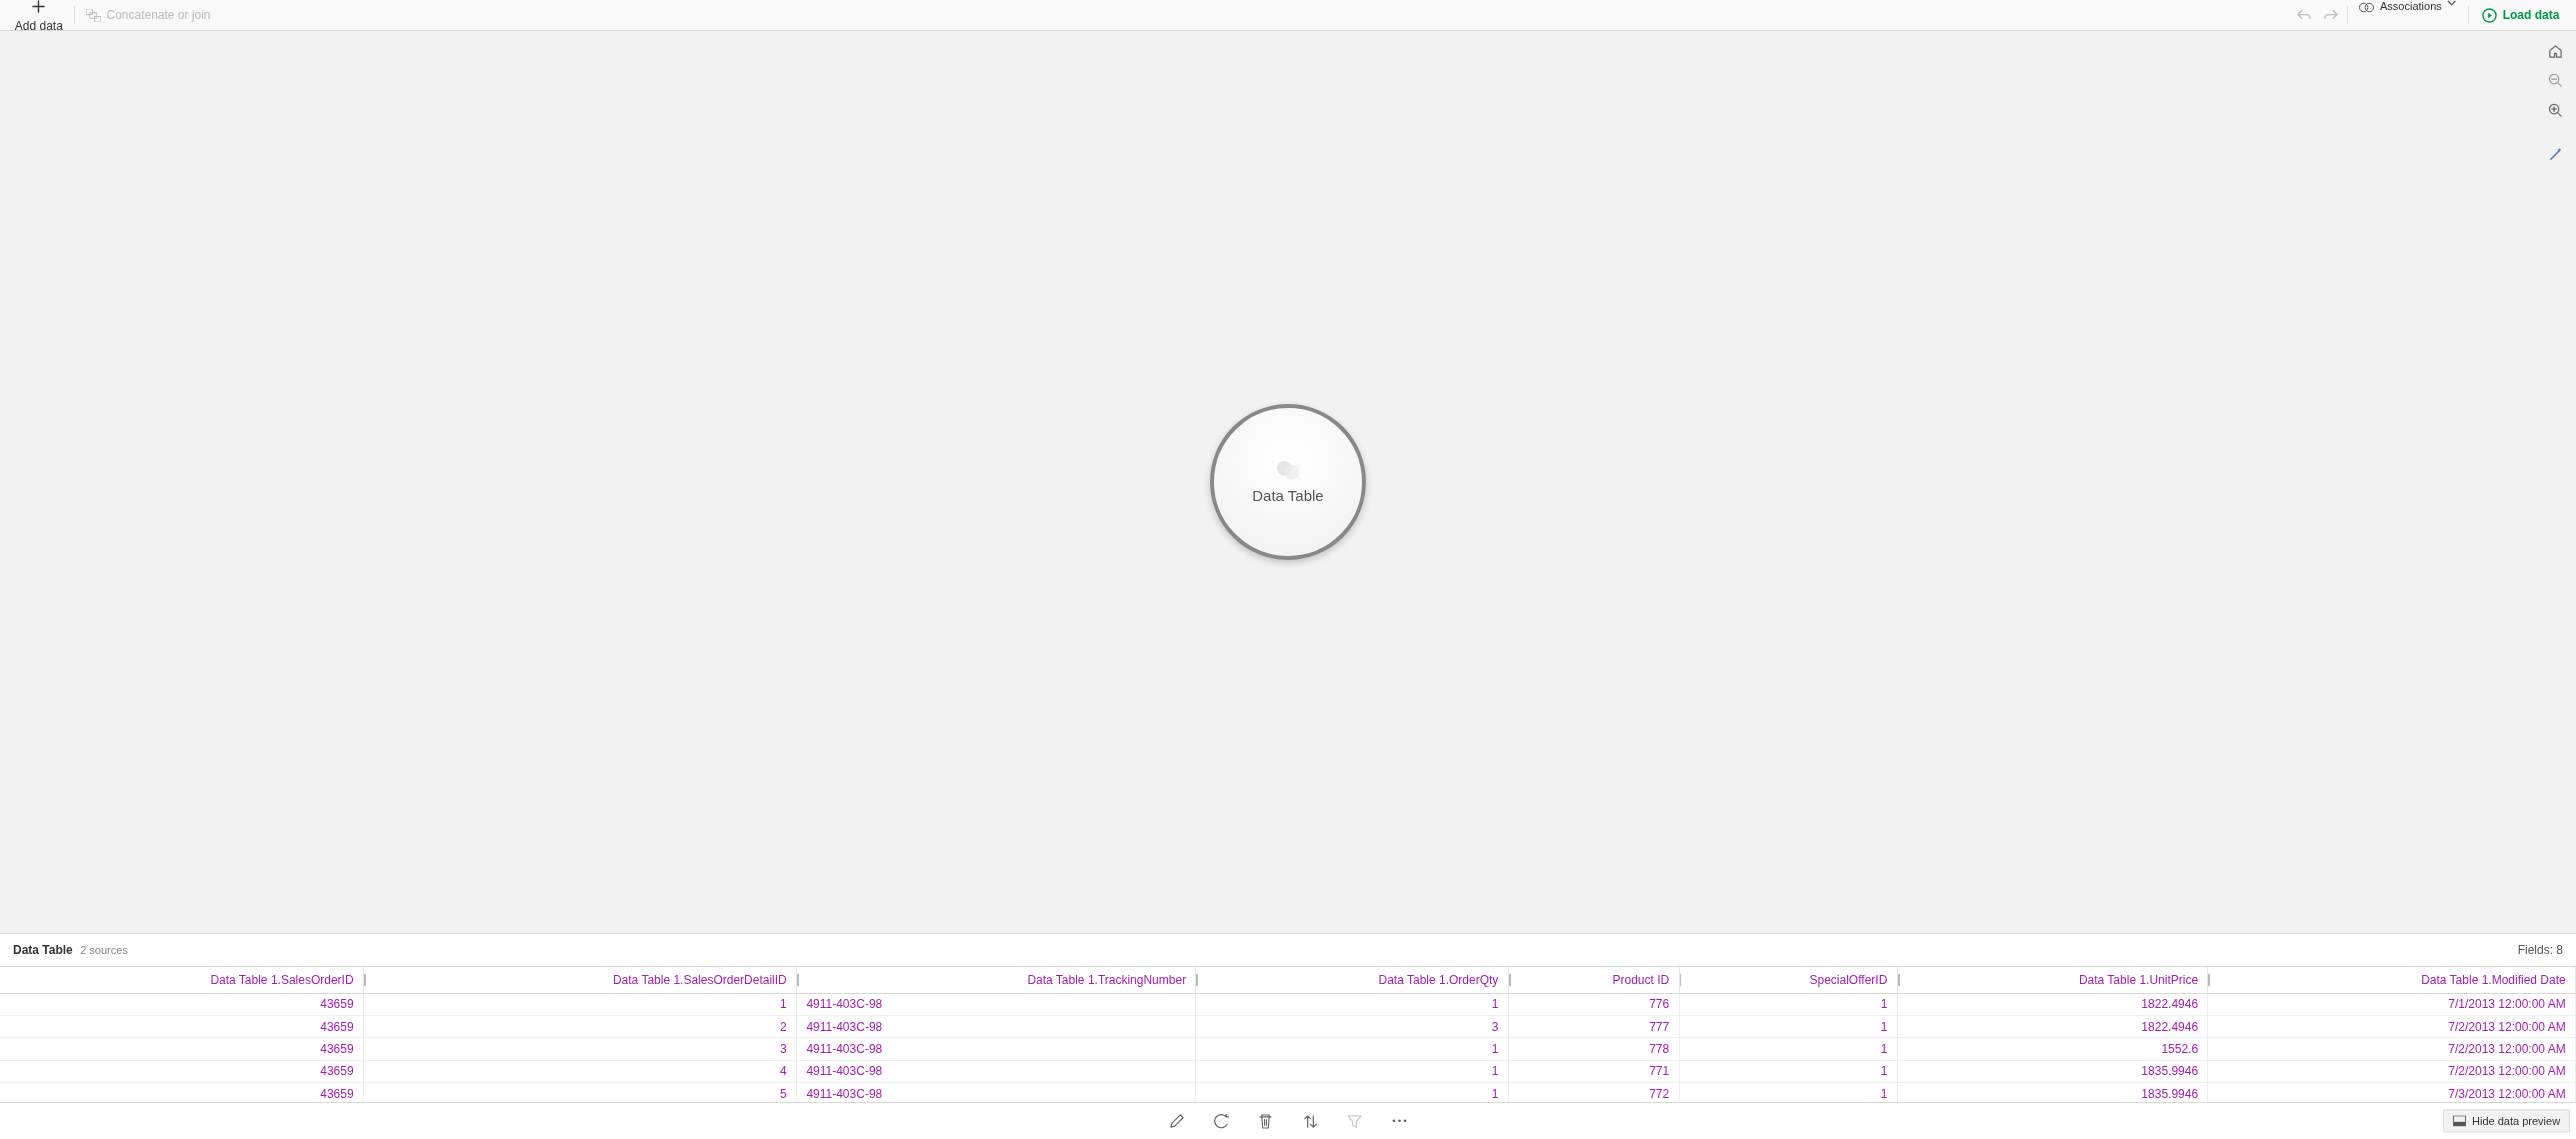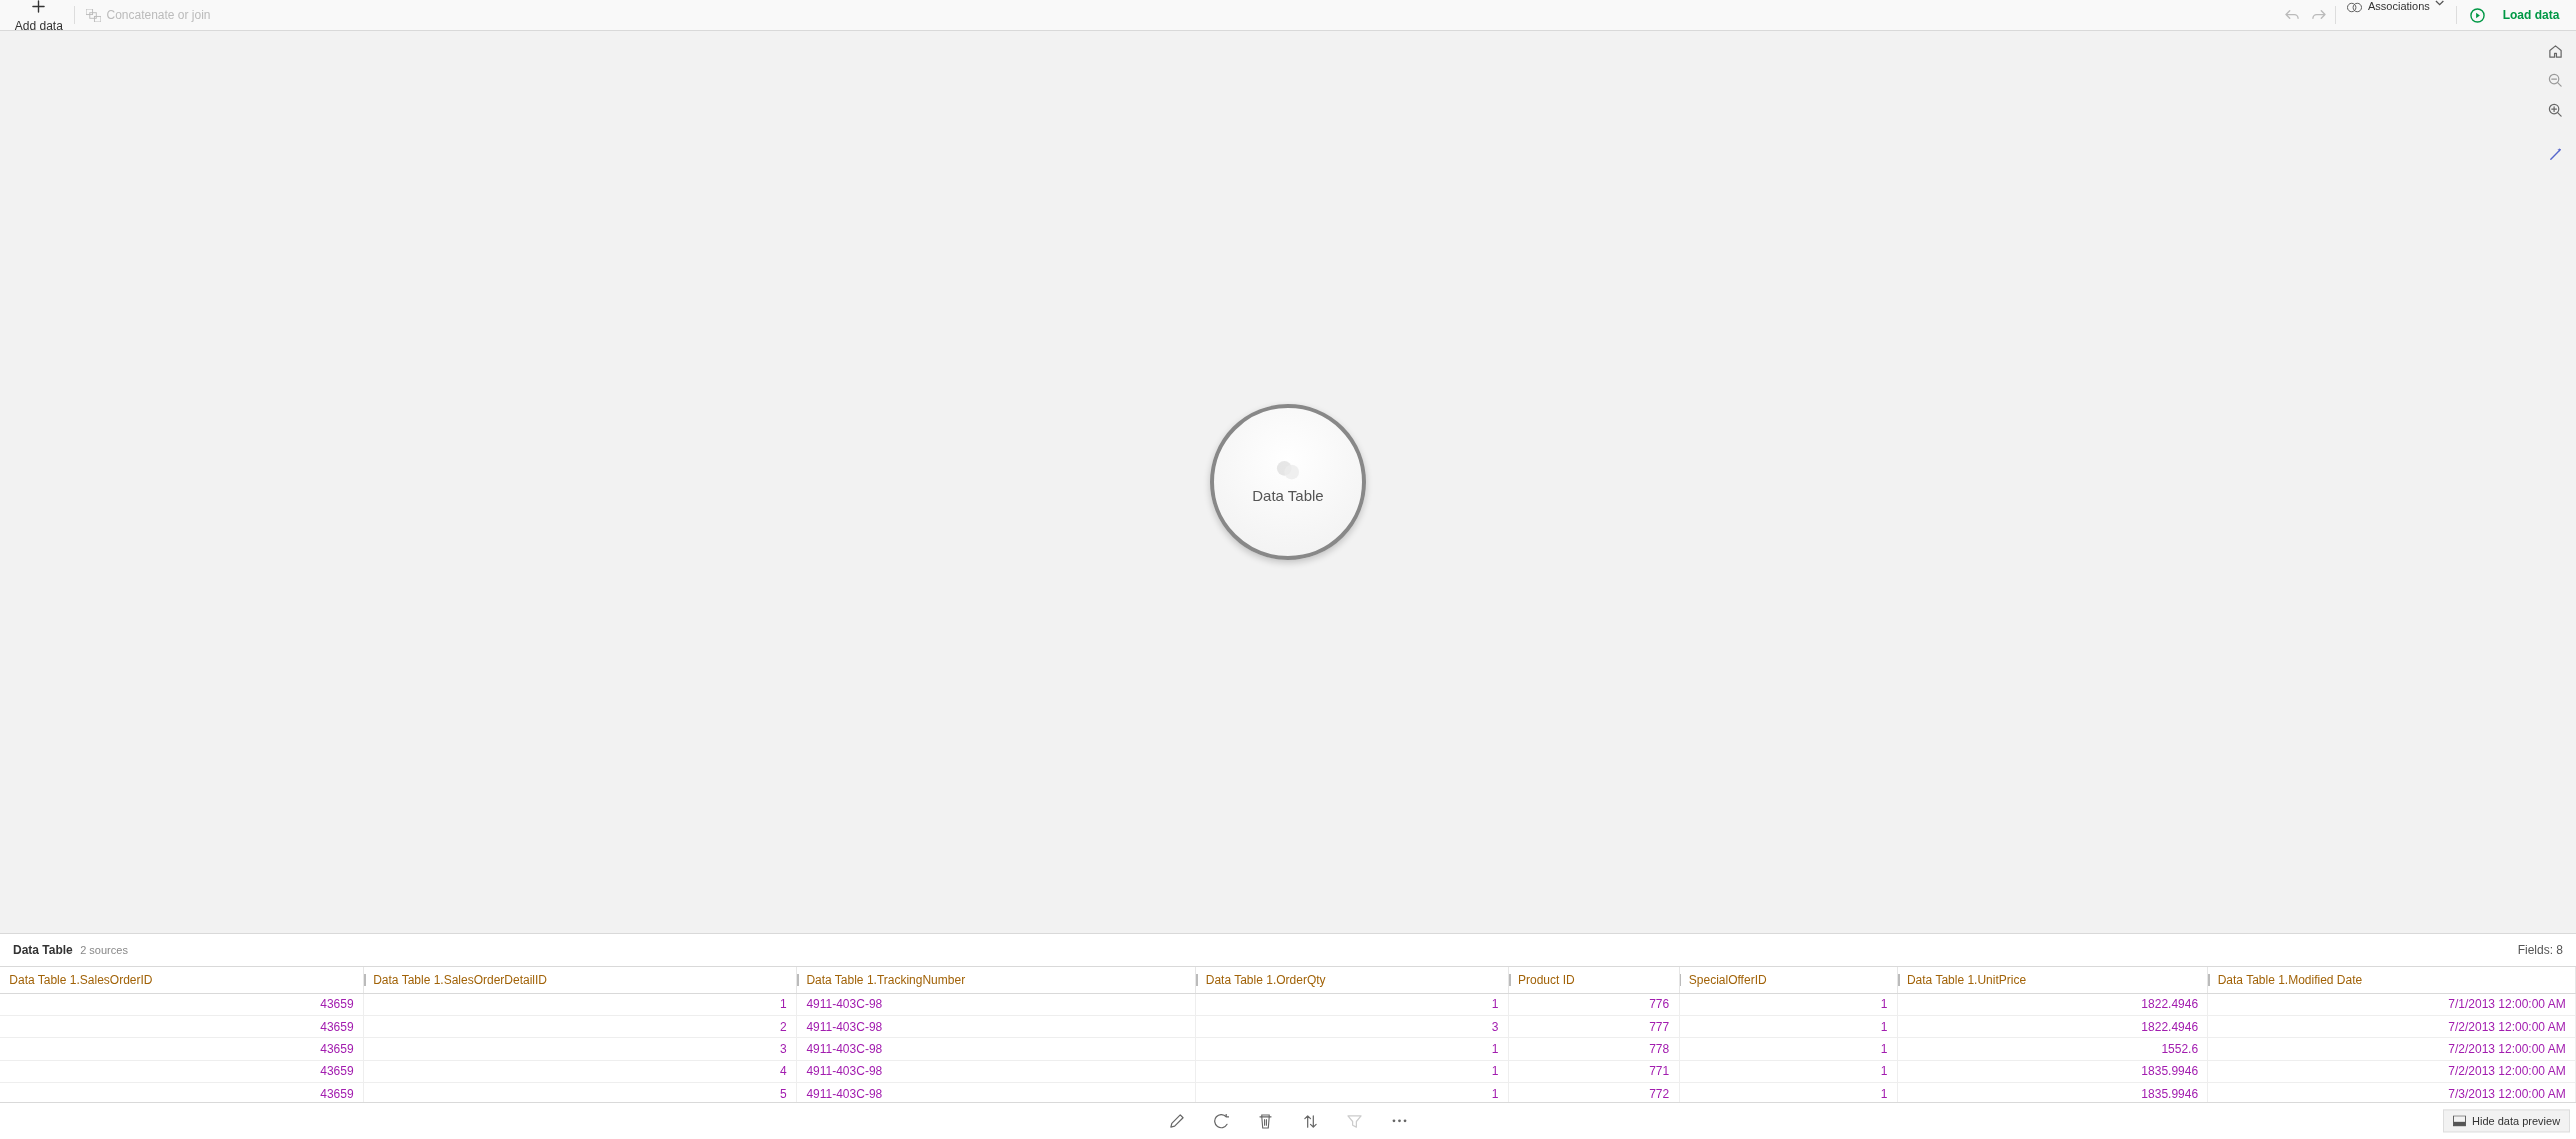--- a/index.html
+++ b/index.html
@@ -10,41 +10,41 @@
 .toolbar-left { display: flex; align-items: center; gap: 0; }
 .toolbar-right { margin-left: auto; display: flex; align-items: center; gap: 0; }
 .toolbar-item { display: flex; align-items: center; height: 30px; padding: 0 7.4px; gap: 5.6px; cursor: pointer; }
 .toolbar-item.disabled { color: #bbb; cursor: default; justify-content: flex-end; }
 .toolbar-divider { width: 0.9px; height: 18.6px; background: #ddd; margin: 0 3.7px; }
 .icon { display: inline-flex; align-items: center; justify-content: center; }
 .add-data { font-size: 12px; color: #333; flex-direction: column; }
 .concat { font-size: 12px; }
 .undo-redo { padding: 0 5.6px; }
 .assoc { font-size: 11px; color: #333; display: flex; align-items: flex-start; gap: 5.6px; }
-.load-data { color: #009845; font-weight: 600; font-size: 12px; display: flex; align-items: center; gap: 18px; padding: 0 9.3px; }
+.load-data { color: #009845; font-weight: 600; font-size: 12px; display: flex; align-items: center; gap: 6px; padding: 0 9.3px; }
 
 
 .canvas-area { flex: 1; position: relative; background: #f2f2f2; border-bottom: 0.9px solid #d9d9d9; overflow: hidden; }
 .canvas-controls { position: absolute; right: 9.3px; top: 9.3px; display: flex; flex-direction: column; gap: 7.4px; align-items: center; }
 .canvas-ctrl { width: 22px; height: 22px; display: flex; align-items: center; justify-content: center; cursor: pointer; color: #666; }
 
 .bubble { position: absolute; left: 50%; top: 50%; transform: translate(-50%, -50%); width: 156px; height: 156px; border-radius: 50%; background: radial-gradient(circle at 50% 35%, #ffffff, #f0f0f0); border: 4.6px solid #888; box-shadow: 0 2.8px 7.4px rgba(0,0,0,.2); display: flex; flex-direction: column; align-items: center; justify-content: center; gap: 7.4px; }
 .bubble-icon { opacity: .35; }
 .bubble-label { font-size: 15px; color: #555; }
 
 
 .preview-header { height: 33px; border-bottom: 0.9px solid #d9d9d9; display: flex; align-items: center; padding: 0 13px; font-size: 12px; }
 .preview-title { font-weight: 600; color: #333; margin-right: 7.4px; }
 .preview-sub { color: #888; font-size: 11px; }
 .fields-count { margin-left: auto; color: #555; font-size: 12px; }
 
 
 .table-wrap { overflow: hidden; height: 135px; }
 .data-table { width: 100%; border-collapse: collapse; font-size: 12px; }
-.data-table th { text-align: left; font-weight: 400; color: #a16207; background: #fff; border-bottom: 0.9px solid #d9d9d9; border-right: 0.9px solid #e6e6e6; padding: 5.6px 9.3px; height: 26px; position: relative; }
+.data-table th { text-align: right; font-weight: 400; color: #a21caf; background: #fff; border-bottom: 0.9px solid #d9d9d9; border-right: 0.9px solid #e6e6e6; padding: 5.6px 9.3px; height: 26px; position: relative; }
 .data-table th::before { content: ""; position: absolute; left: 0; top: 6.5px; bottom: 6.5px; width: 1.9px; background: #bbb; }
 .data-table th:first-child::before { display: none; }
 .data-table td { border-bottom: 0.9px solid #eee; border-right: 0.9px solid #eee; padding: 3.7px 9.3px; height: 21.4px; color: #a21caf; }
 .num { text-align: right; }
 
 
 .bottom-toolbar { height: 37px; border-top: 0.9px solid #d9d9d9; display: flex; align-items: center; justify-content: center; gap: 26px; background: #fff; position: relative; }
 .bottom-toolbar .tool { color: #666; cursor: pointer; width: 18.6px; height: 18.6px; display: flex; align-items: center; justify-content: center; }
 .bottom-toolbar .tool.dis { color: #ccc; cursor: default; }
 .hide-preview { position: absolute; right: 5.6px; top: 50%; transform: translateY(-50%); background: #f2f2f2; border: 0.9px solid #ddd; padding: 4.6px 9.3px; display: flex; gap: 5.6px; font-size: 11px; color: #333; cursor: pointer; }

